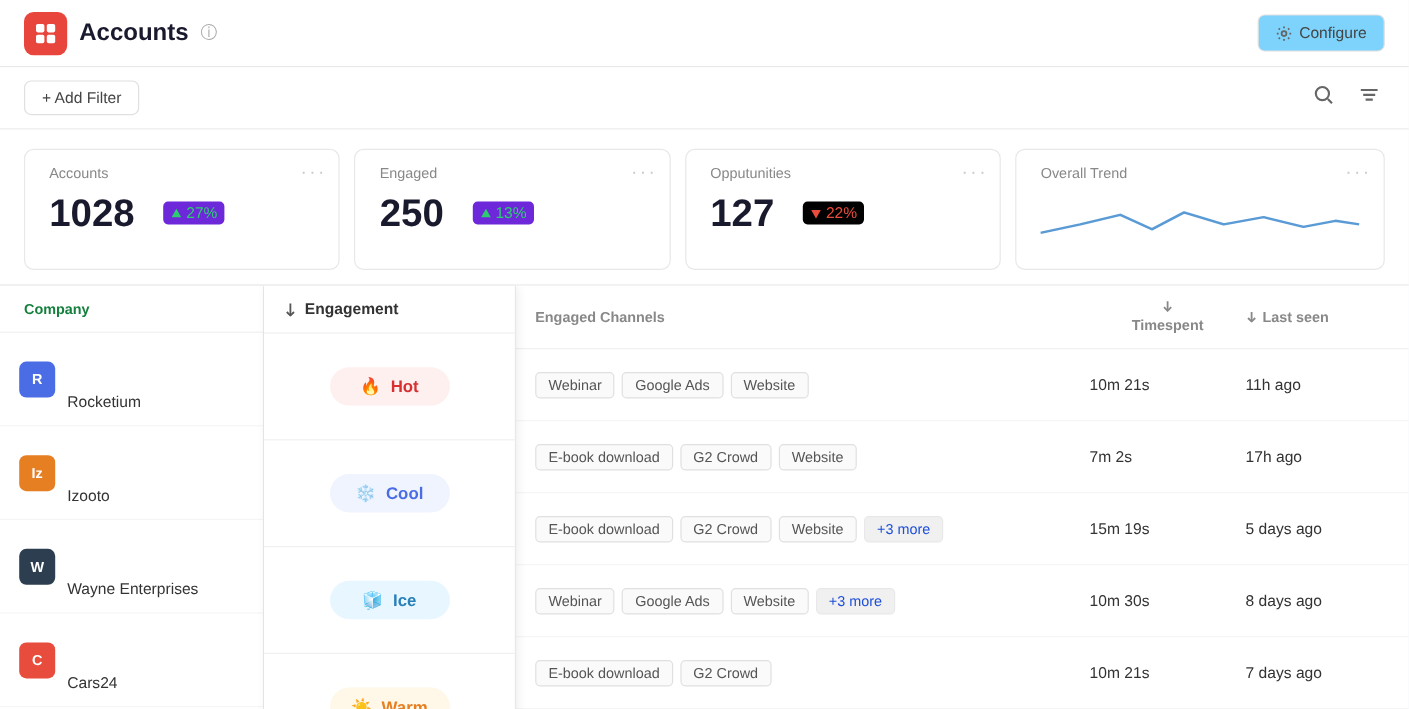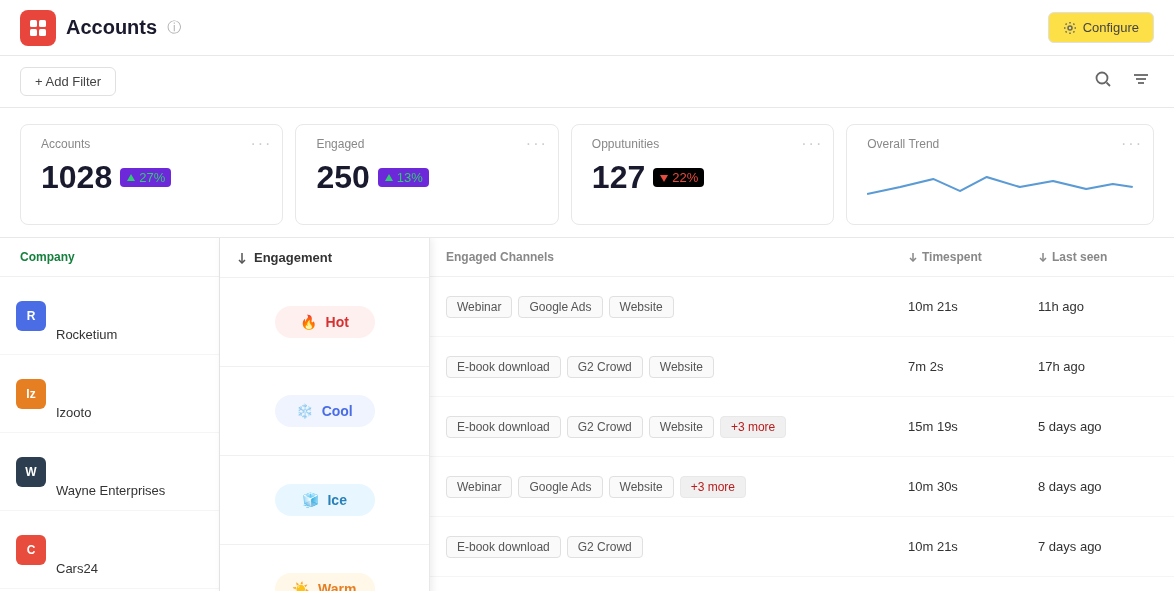--- a/index.html
+++ b/index.html
@@ -4,33 +4,33 @@
   <style>
     * { box-sizing: border-box; margin: 0; padding: 0; }
     body { font-family: -apple-system, BlinkMacSystemFont, 'Segoe UI', sans-serif; background: #f5f6fa; color: #1a1a2e; font-size: 14px; }
 
     .header { display: flex; align-items: center; justify-content: space-between; padding: 10px 20px; background: #fff; border-bottom: 1px solid #e8e8e8; height: 56px; }
     .header-left { display: flex; align-items: center; gap: 10px; }
     .app-icon { width: 36px; height: 36px; background: #e8453c; border-radius: 8px; display: flex; align-items: center; justify-content: center; }
     .app-icon svg { fill: #fff; }
     .header-title { font-size: 20px; font-weight: 600; color: #1a1a2e; }
     .info-icon { color: #aaa; font-size: 14px; cursor: pointer; }
-    .configure-btn { display: flex; align-items: center; gap: 6px; padding: 7px 14px; border: 1px solid #e0e0e0; border-radius: 6px; background: #fde047; cursor: pointer; font-size: 13px; color: #444; }
+    .configure-btn { display: flex; align-items: center; gap: 6px; padding: 7px 14px; border: 1px solid #e0e0e0; border-radius: 6px; background: #7dd3fc; cursor: pointer; font-size: 13px; color: #444; }
 
     .toolbar { display: flex; align-items: center; justify-content: space-between; padding: 10px 20px; background: #fff; border-bottom: 1px solid #e8e8e8; }
     .toolbar-left { display: flex; align-items: center; gap: 10px; }
     .add-filter-btn { display: flex; align-items: center; gap: 5px; padding: 6px 14px; border: 1px solid #e0e0e0; border-radius: 6px; background: #fff; cursor: pointer; font-size: 13px; color: #444; justify-content: center; }
     .toolbar-right { display: flex; align-items: center; gap: 12px; }
     .icon-btn { background: none; border: none; cursor: pointer; color: #666; font-size: 18px; padding: 4px; }
 
     .stats-row { display: flex; gap: 0; padding: 16px 20px 12px; background: #fff; border-bottom: 1px solid #e8e8e8; }
     .stat-card { flex: 1; padding: 12px 20px; border: 1px solid #e8e8e8; border-radius: 8px; background: #fff; margin-right: 12px; position: relative; }
     .stat-card:last-child { margin-right: 0; }
     .stat-label { font-size: 12px; color: #888; margin-bottom: 8px; }
-    .stat-value-row { display: flex; align-items: center; gap: 8px; }
+    .stat-value-row { display: flex; align-items: center; gap: 24px; }
     .stat-value { font-size: 32px; font-weight: 700; color: #1a1a2e; }
     .stat-badge { display: flex; align-items: center; gap: 3px; font-size: 13px; font-weight: 500; padding: 2px 6px; border-radius: 4px; }
     .stat-badge.up { color: #2ecc71; background: #6d28d9; }
     .stat-badge.down { color: #e74c3c; background: #000000; }
     .stat-more { position: absolute; top: 10px; right: 10px; color: #ccc; cursor: pointer; font-size: 16px; letter-spacing: 2px; }
     .trend-card { flex: 1.2; padding: 12px 20px; border: 1px solid #e8e8e8; border-radius: 8px; background: #fff; position: relative; }
 
     .main-content { display: flex; height: calc(591px - 56px - 46px - 90px); overflow: hidden; }
 
     .company-col { width: 220px; background: #fff; border-right: 1px solid #e8e8e8; overflow-y: auto; }
@@ -44,26 +44,26 @@
     .engagement-row { display: flex; align-items: center; justify-content: center; padding: 28px 16px; border-bottom: 1px solid #f0f0f0; }
     .engagement-badge { display: flex; align-items: center; gap: 8px; padding: 8px 18px; border-radius: 20px; font-size: 14px; font-weight: 600; min-width: 100px; justify-content: center; }
     .badge-hot { background: #fff0f0; color: #d63031; }
     .badge-cool { background: #f0f4ff; color: #4a6de5; }
     .badge-ice { background: #e8f7ff; color: #2980b9; }
     .badge-warm { background: #fff8e8; color: #e67e22; }
 
     .data-col { flex: 1; background: #fff; overflow-y: auto; }
     .data-header { display: flex; align-items: center; padding: 12px 16px; border-bottom: 1px solid #f0f0f0; background: #fff; }
     .col-engaged { flex: 1; font-size: 12px; font-weight: 600; color: #888; }
-    .col-timespent { width: 130px; font-size: 12px; font-weight: 600; color: #888; display: flex; align-items: center; gap: 4px; }
+    .col-timespent { width: 130px; font-size: 12px; font-weight: 600; color: #888; display: flex; align-items: center; gap: 4px; flex-direction: column; }
     .col-lastseen { width: 120px; font-size: 12px; font-weight: 600; color: #888; display: flex; align-items: center; gap: 4px; }
     .data-row { display: flex; align-items: center; padding: 14px 16px; border-bottom: 1px solid #f5f5f5; min-height: 60px; }
     .tags-cell { flex: 1; display: flex; flex-wrap: wrap; gap: 6px; }
     .tag { padding: 3px 10px; border-radius: 4px; border: 1px solid #e0e0e0; font-size: 12px; color: #555; background: #fafafa; }
-    .tag-more { padding: 3px 10px; border-radius: 4px; font-size: 12px; color: #b91c1c; background: #f0f0f0; border: 1px solid #e8e8e8; }
+    .tag-more { padding: 3px 10px; border-radius: 4px; font-size: 12px; color: #1d4ed8; background: #f0f0f0; border: 1px solid #e8e8e8; }
     .time-cell { width: 130px; font-size: 13px; color: #333; }
     .date-cell { width: 120px; font-size: 13px; color: #333; }
 
     
     .trend-chart { width: 100%; height: 50px; }
   </style>
 </head>
 <body>
 
 <div class="header">

